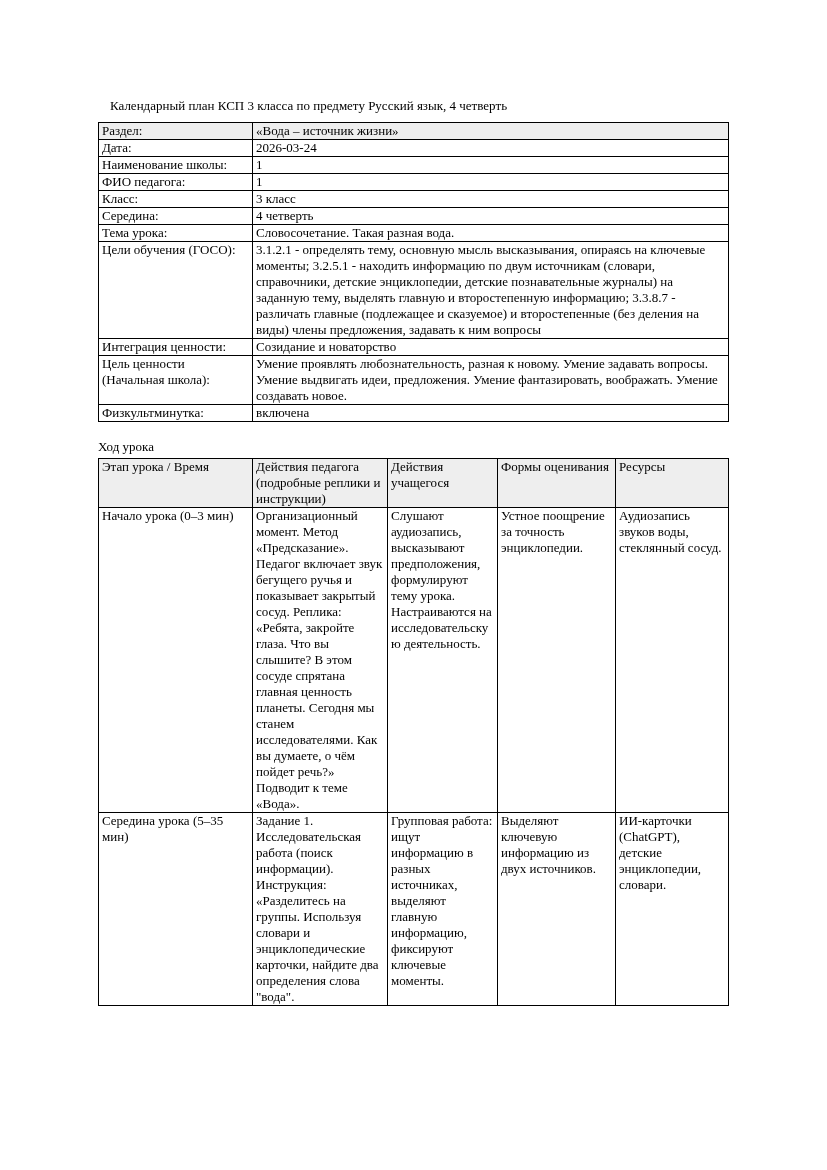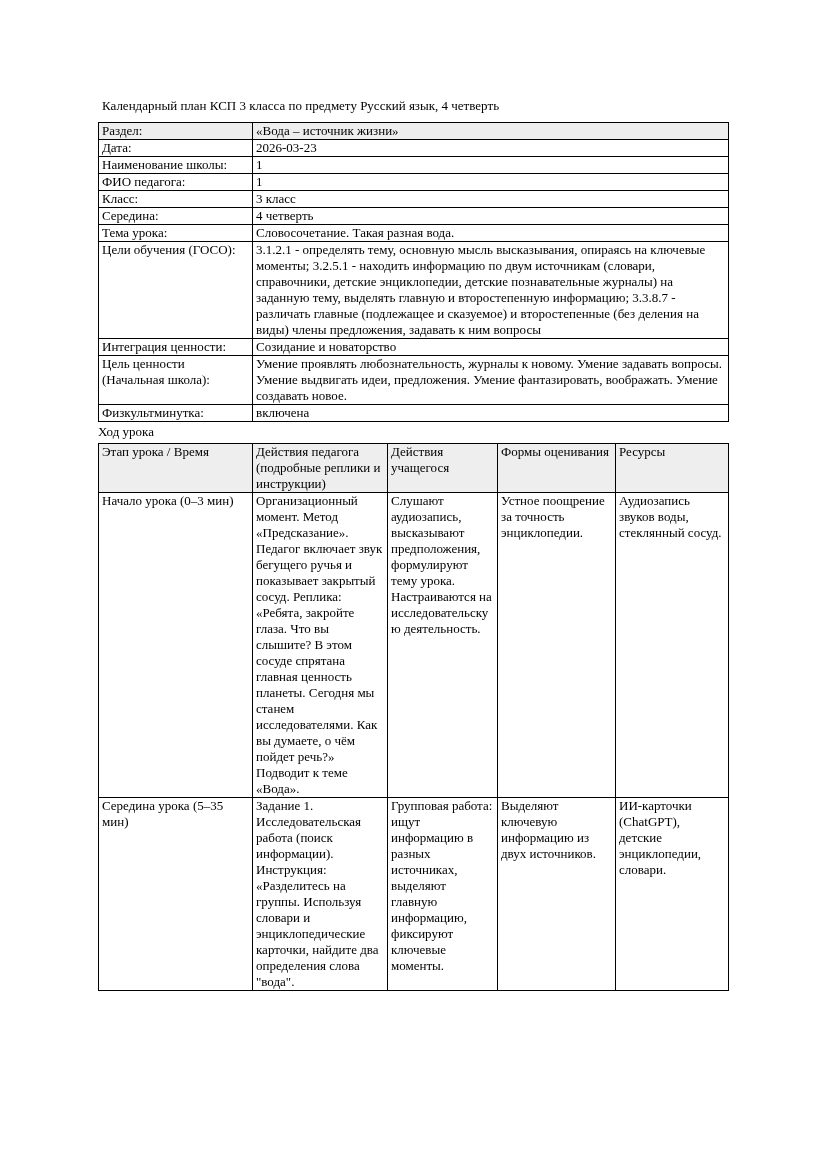--- a/index.html
+++ b/index.html
@@ -17,21 +17,21 @@
   }
   .page {
     position: absolute;
     left: 98px;
     top: 98px;
     width: 630px;
   }
   .doc-title {
     font-size: 13px;
     line-height: 16px;
-    margin: 0 0 8px 4px;
+    margin: 0 0 8px 12px;
     white-space: nowrap;
   }
   table {
     border-collapse: collapse;
     table-layout: fixed;
     width: 630px;
     font-size: 13px;
     line-height: 16px;
   }
   td, th {
@@ -41,21 +41,21 @@
     text-align: left;
     font-weight: normal;
     overflow-wrap: break-word;
   }
   tr.shaded td, tr.shaded th {
     background: #eeeeee;
   }
   .section-heading {
     font-size: 13px;
     line-height: 16px;
-    margin: 2px 0 3px 0;
+    margin: 17px 0 3px 0;
   }
   .info-col-label { width: 154px; }
   .info-col-value { width: 476px; }
   .lt-col-0 { width: 154px; }
   .lt-col-1 { width: 135px; }
   .lt-col-2 { width: 110px; }
   .lt-col-3 { width: 118px; }
   .lt-col-4 { width: 113px; }
 </style>
 </head>
@@ -70,21 +70,21 @@
         <col class="info-col-label">
         <col class="info-col-value">
       </colgroup>
     <tbody>
       <tr class="shaded">
         <td>Раздел:</td>
         <td>«Вода – источник жизни»</td>
       </tr>
       <tr>
         <td>Дата:</td>
-        <td>2026-03-23</td>
+        <td>2026-03-24</td>
       </tr>
       <tr>
         <td>Наименование школы:</td>
         <td>1</td>
       </tr>
       <tr>
         <td>ФИО педагога:</td>
         <td>1</td>
       </tr>
       <tr>
@@ -102,21 +102,21 @@
       <tr>
         <td>Цели обучения (ГОСО):</td>
         <td>3.1.2.1 - определять тему, основную мысль высказывания, опираясь на ключевые моменты; 3.2.5.1 - находить информацию по двум источникам (словари, справочники, детские энциклопедии, детские познавательные журналы) на заданную тему, выделять главную и второстепенную информацию; 3.3.8.7 - различать главные (подлежащее и сказуемое) и второстепенные (без деления на виды) члены предложения, задавать к ним вопросы</td>
       </tr>
       <tr>
         <td>Интеграция ценности:</td>
         <td>Созидание и новаторство</td>
       </tr>
       <tr>
         <td>Цель ценности (Начальная школа):</td>
-        <td>Умение проявлять любознательность, журналы к новому. Умение задавать вопросы. Умение выдвигать идеи, предложения. Умение фантазировать, воображать. Умение создавать новое.</td>
+        <td>Умение проявлять любознательность, разная к новому. Умение задавать вопросы. Умение выдвигать идеи, предложения. Умение фантазировать, воображать. Умение создавать новое.</td>
       </tr>
       <tr>
         <td>Физкультминутка:</td>
         <td>включена</td>
       </tr>
     </tbody>
   </table>
 
   <div class="section-heading">Ход урока</div>
 

